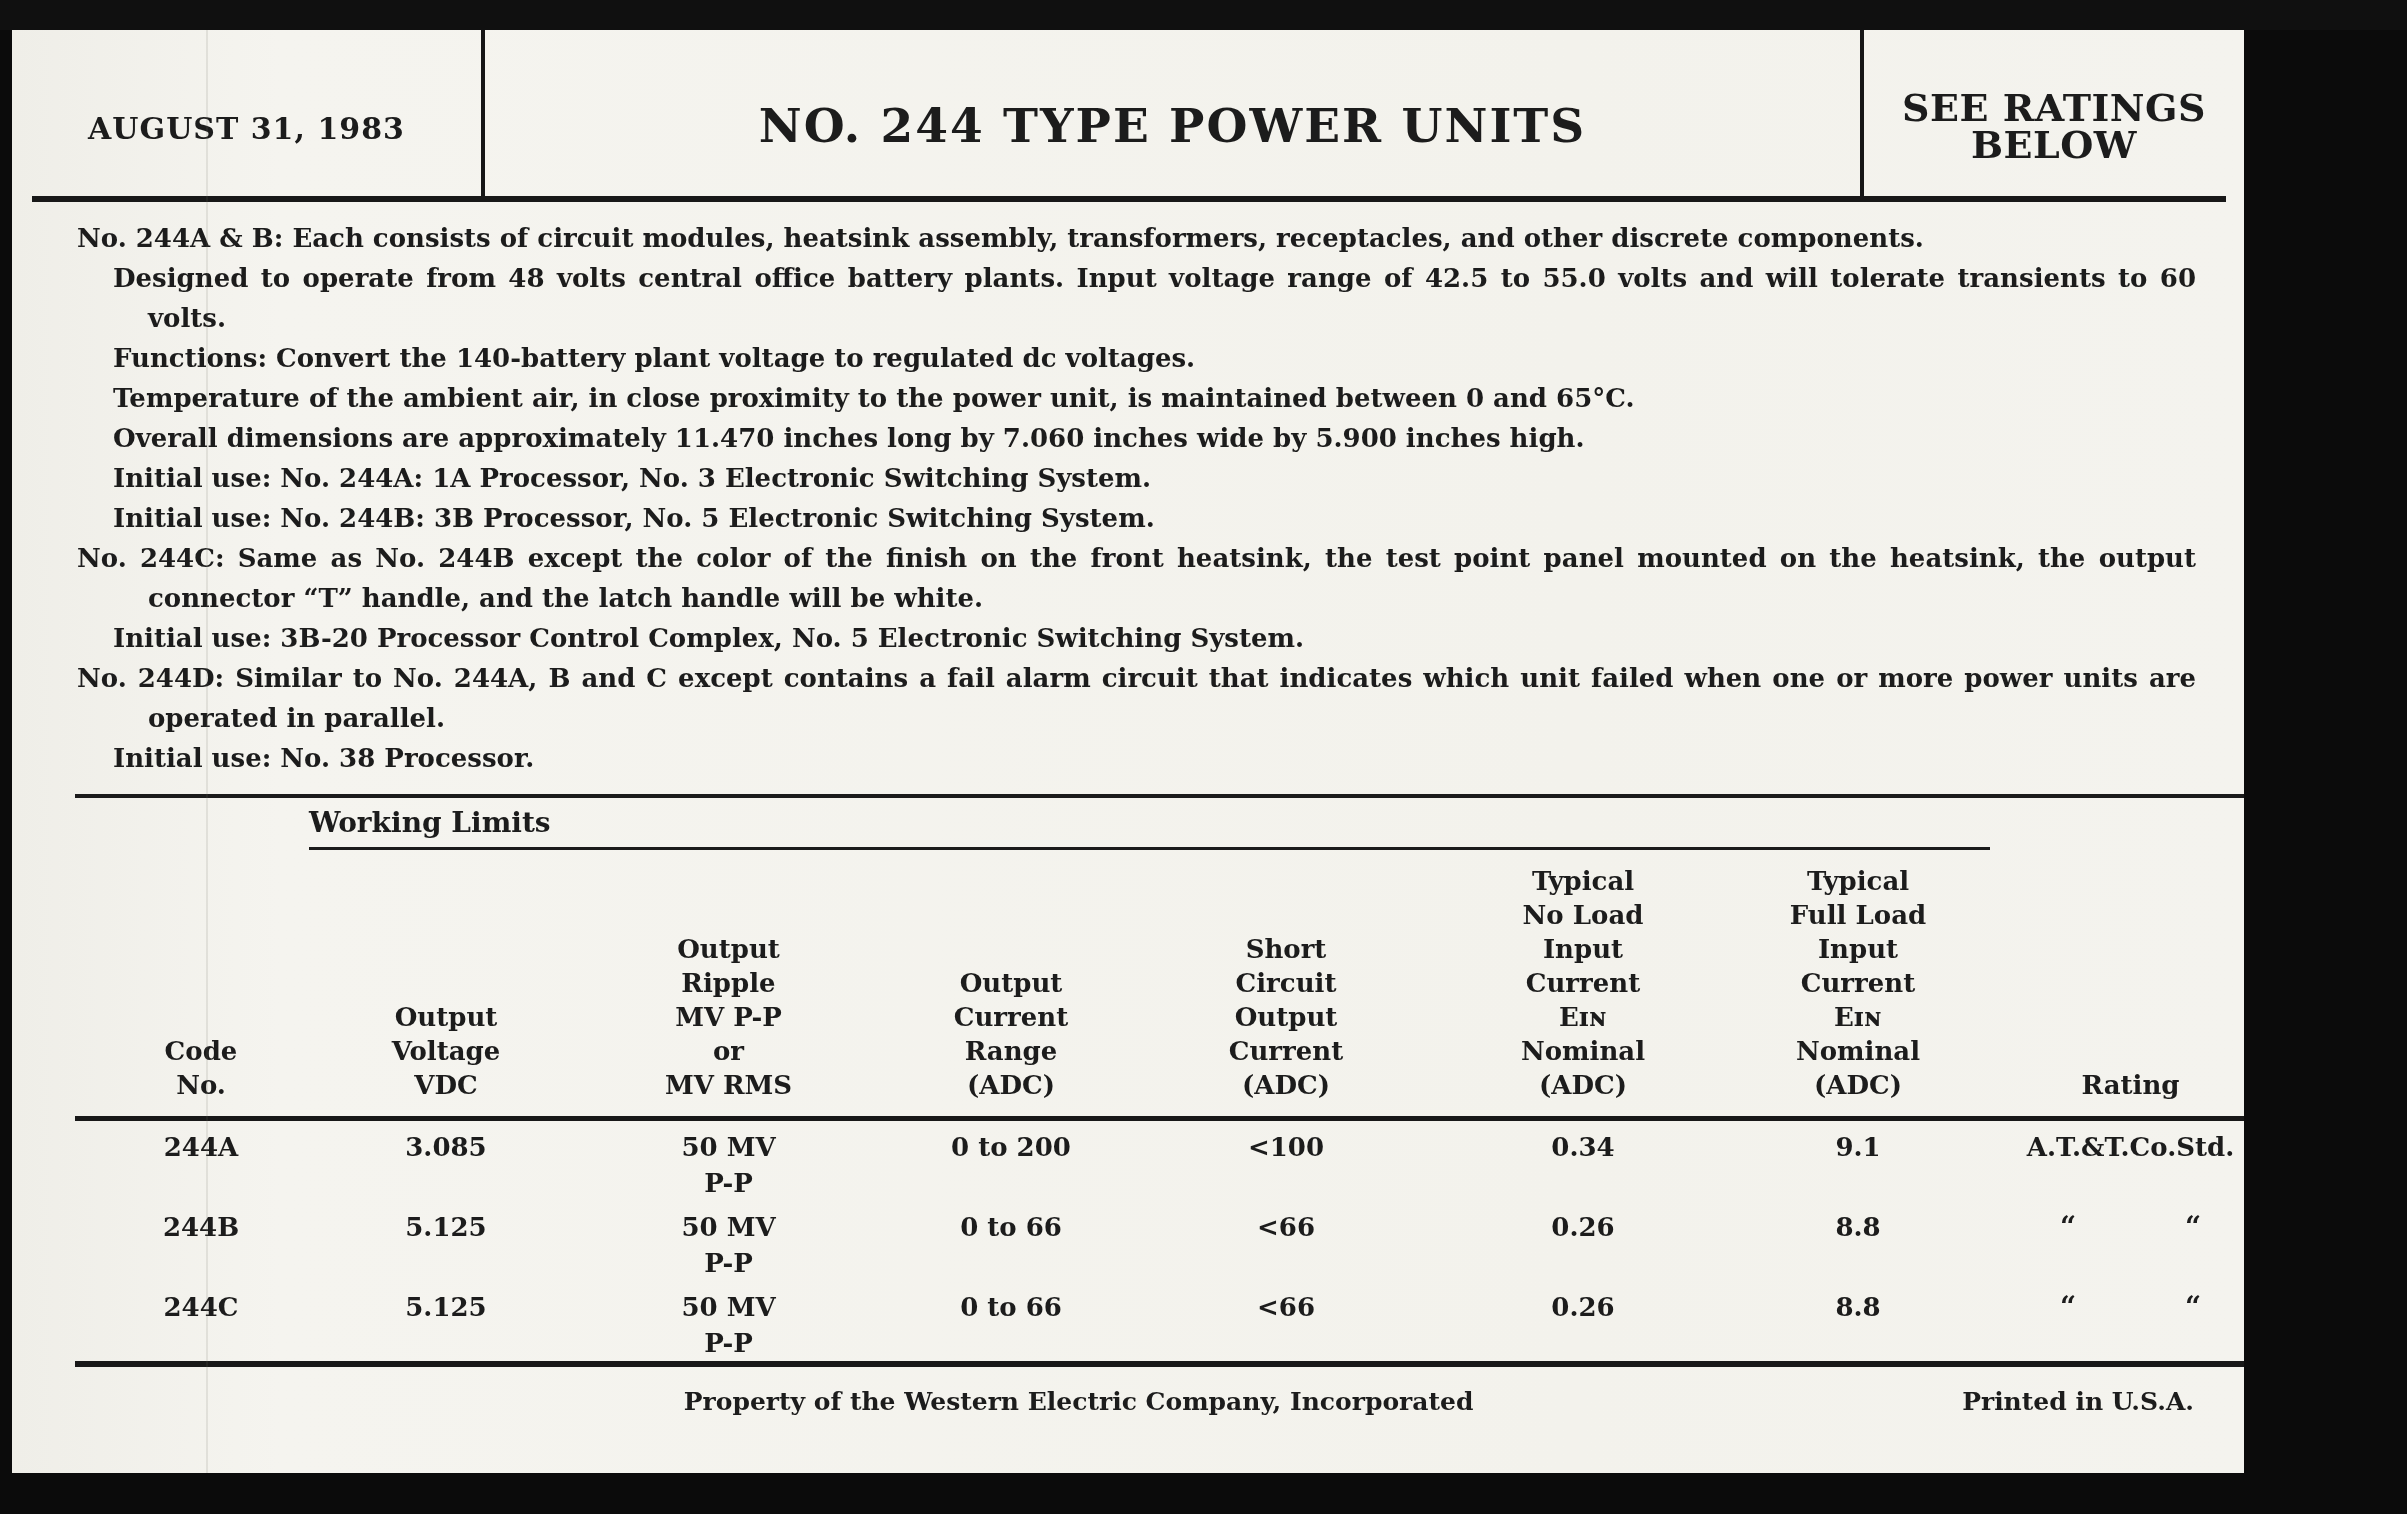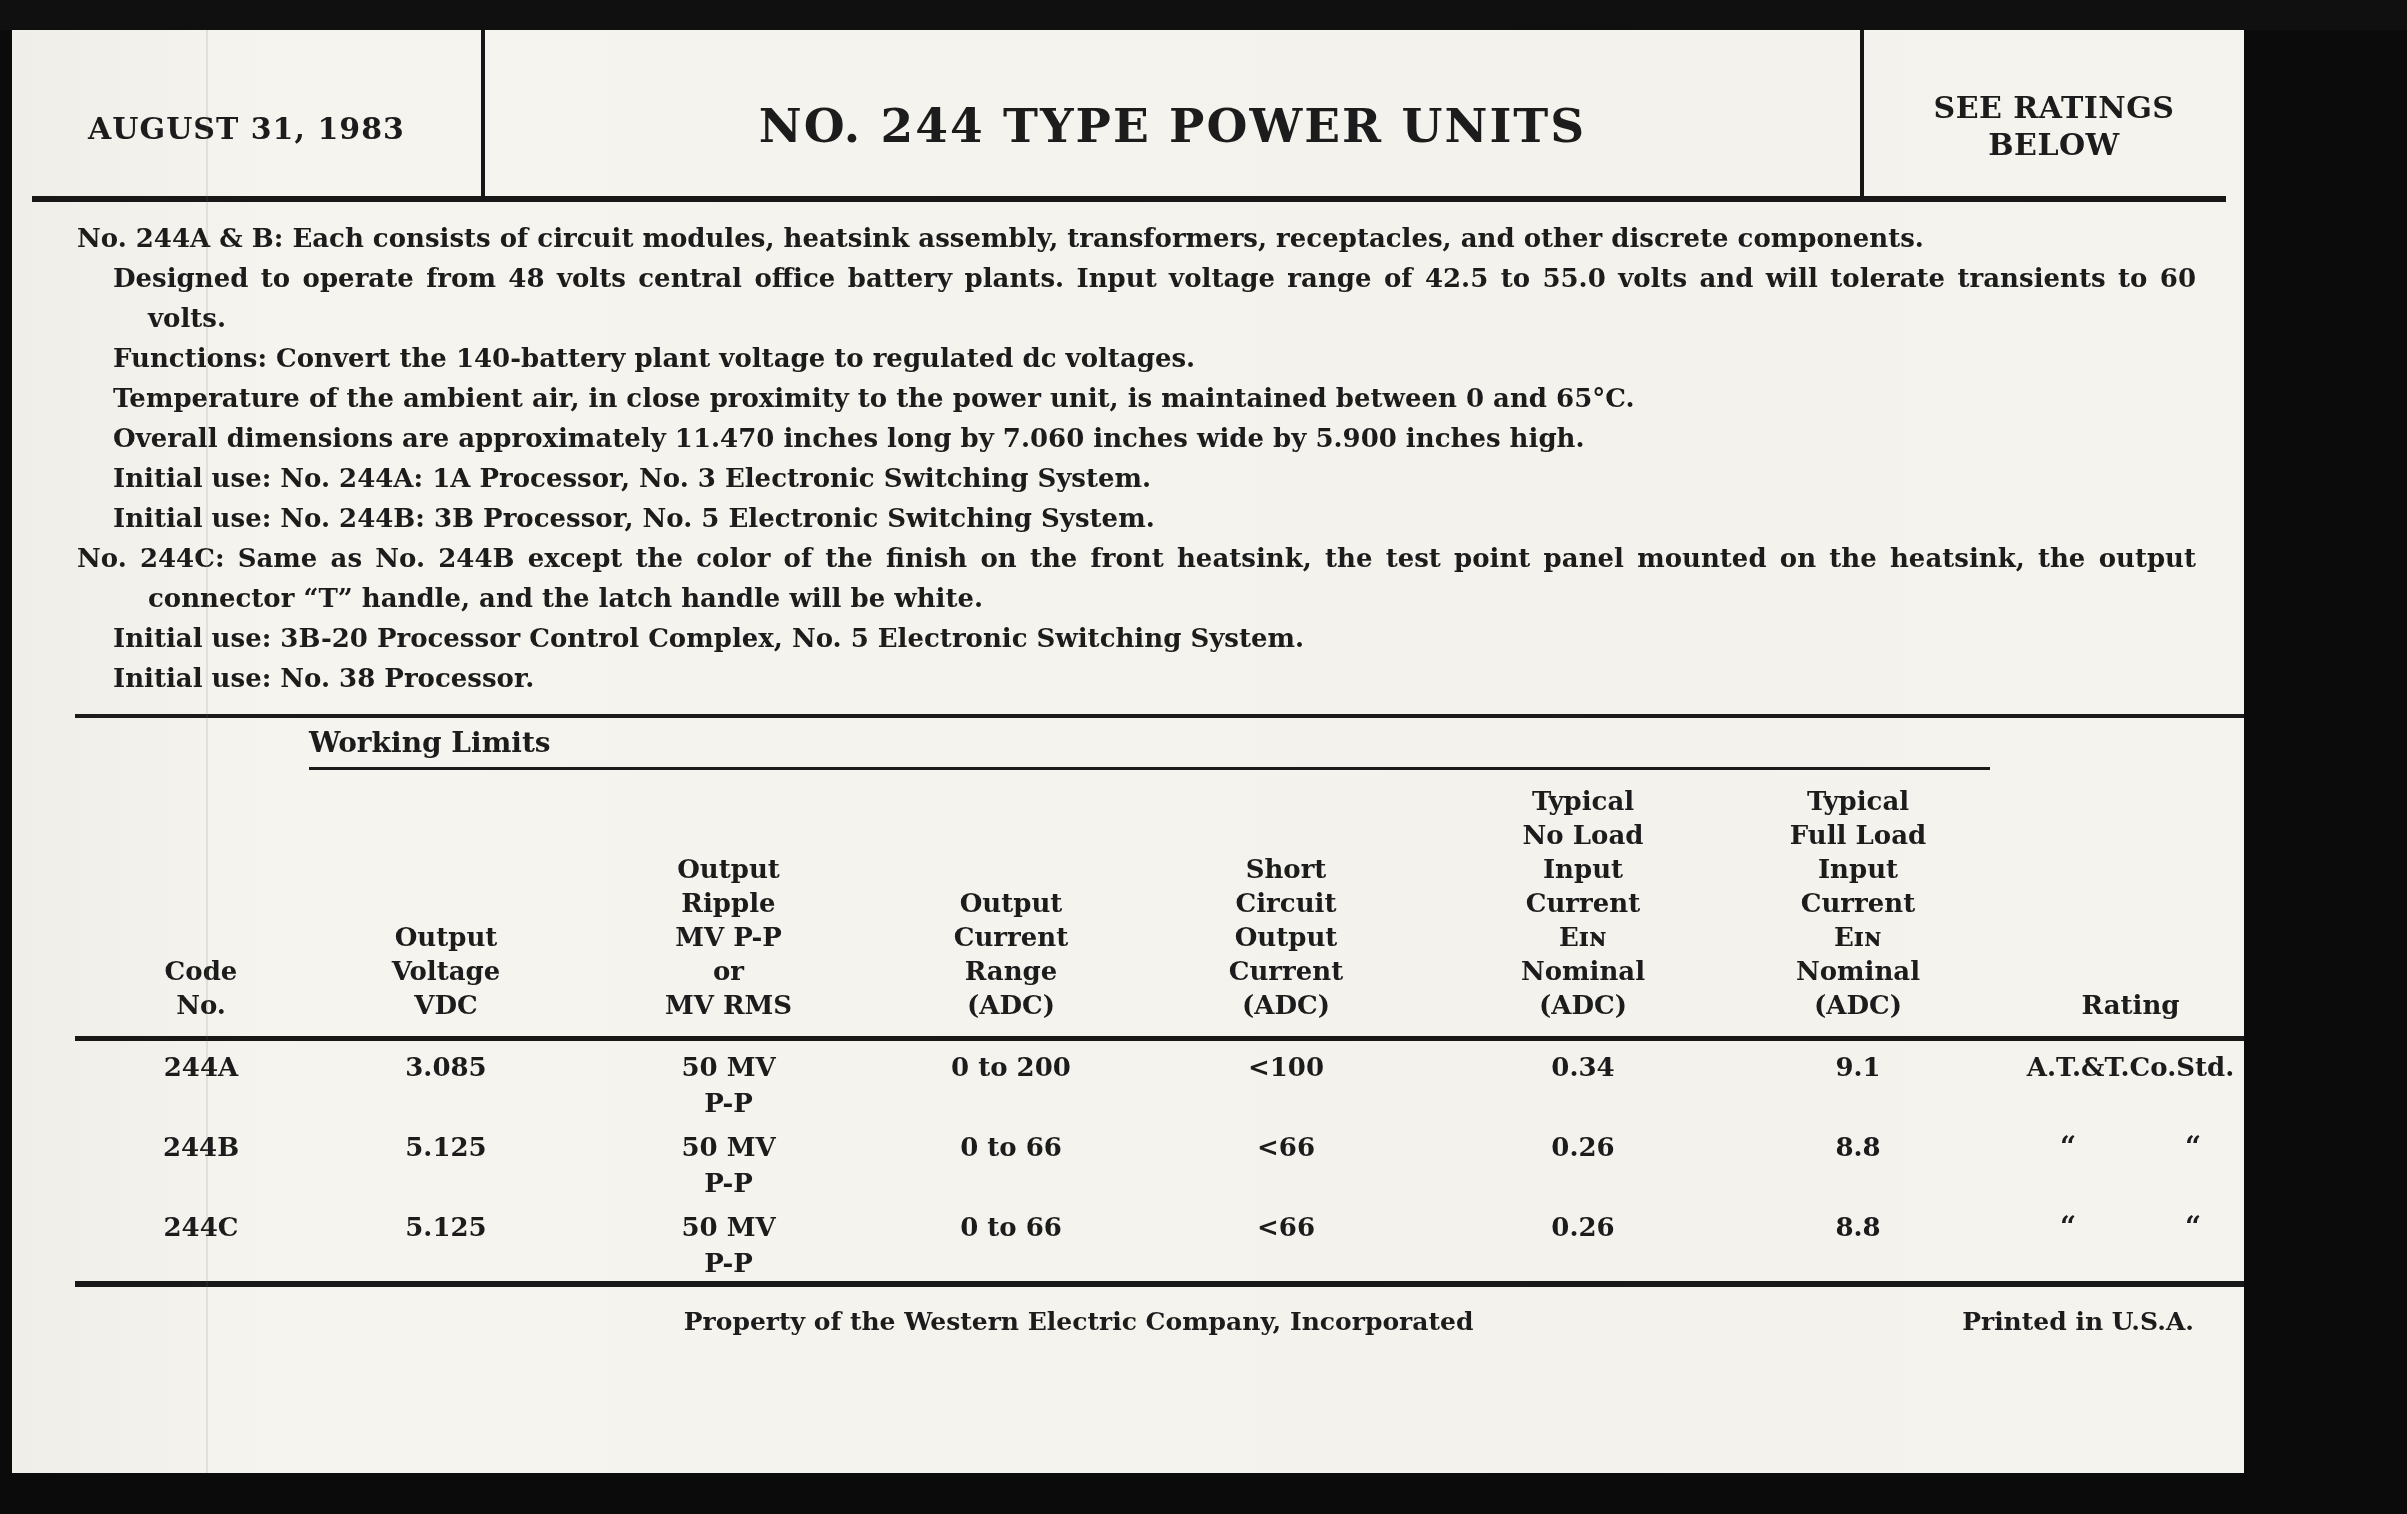--- a/index.html
+++ b/index.html
@@ -31,21 +31,21 @@
     align-items:center; padding-top:30px; box-sizing:border-box;
     font-size:30px; letter-spacing:1px;
   }
   .header-title {
     flex:1; align-items:center; padding-top:24px; box-sizing:border-box;
     font-size:47px; letter-spacing:2px;
   }
   .header-ratings {
     width:384px; border-left:4px solid #161616;
     align-items:center; padding-top:26px; box-sizing:border-box;
-    font-size:30px; line-height:37px; text-align:center; letter-spacing:0.5px;
+    font-size:38px; line-height:37px; text-align:center; letter-spacing:0.5px;
   }
   .header-rule { height:6px; background:#181818; margin:0 18px 0 20px; }
 
   
   .doc-body { padding:16px 48px 8px 65px; font-size:26px; line-height:40px; text-align:justify; }
   .p-main { padding-left:71px; text-indent:-71px; }
   .p-sub  { padding-left:71px; text-indent:-35px; }
 
   .section-rule { height:4px; background:#1b1b1b; width:2194px; margin:8px 0 0 63px; }
 
@@ -101,20 +101,21 @@
   <div class="doc-body">
     <div class="p-main">No. 244A &amp; B: Each consists of circuit modules, heatsink assembly, transformers, receptacles, and other discrete components.</div>
     <div class="p-sub">Designed to operate from 48 volts central office battery plants. Input voltage range of 42.5 to 55.0 volts and will tolerate transients to 60 volts.</div>
     <div class="p-sub">Functions: Convert the 140-battery plant voltage to regulated dc voltages.</div>
     <div class="p-sub">Temperature of the ambient air, in close proximity to the power unit, is maintained between 0 and 65°C.</div>
     <div class="p-sub">Overall dimensions are approximately 11.470 inches long by 7.060 inches wide by 5.900 inches high.</div>
     <div class="p-sub">Initial use: No. 244A: 1A Processor, No. 3 Electronic Switching System.</div>
     <div class="p-sub">Initial use: No. 244B: 3B Processor, No. 5 Electronic Switching System.</div>
     <div class="p-main">No. 244C: Same as No. 244B except the color of the finish on the front heatsink, the test point panel mounted on the heatsink, the output connector “T” handle, and the latch handle will be white.</div>
     <div class="p-sub">Initial use: 3B-20 Processor Control Complex, No. 5 Electronic Switching System.</div>
+    <div class="p-main">No. 244D: Similar to No. 244A, B and C except contains a fail alarm circuit that indicates which unit failed when one or more power units are operated in parallel.</div>
     <div class="p-sub">Initial use: No. 38 Processor.</div>
   </div>
 
   <div class="section-rule"></div>
 
   <div class="wl-band">Working Limits</div>
 
   <table class="limits">
     <colgroup>
       <col class="c1">

